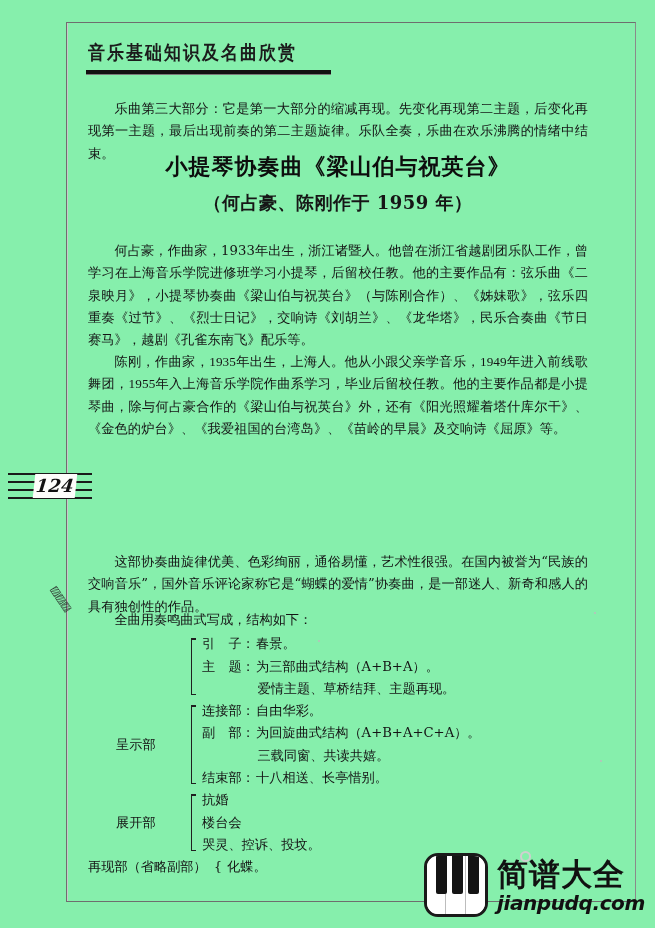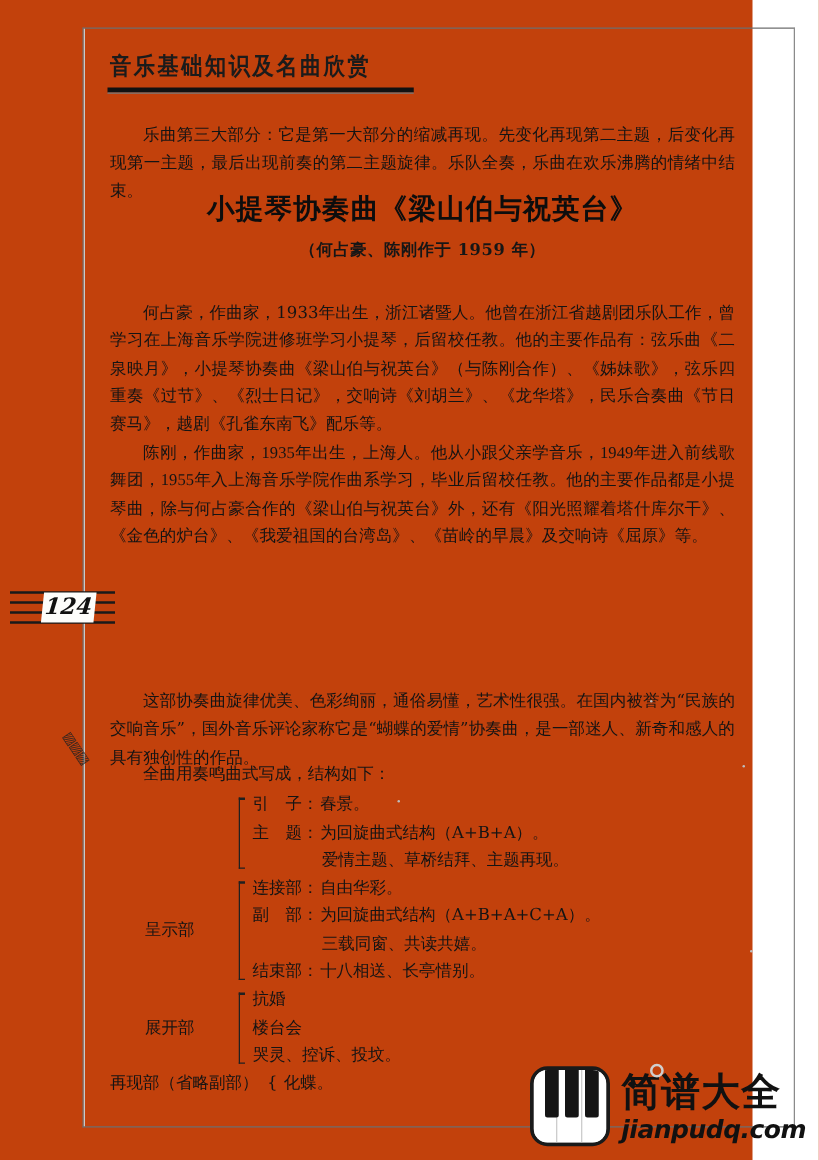--- a/index.html
+++ b/index.html
@@ -12,22 +12,22 @@
     background: #ffffff;
     font-family: "DejaVu Sans", sans-serif;
     overflow: hidden;
     position: relative;
   }
 
   
   #page-frame {
     position: absolute;
     left: 0; top: 0;
-    width: 602px; height: 928px;
-    background: #c2410c;
+    width: 655px; height: 928px;
+    background: #86efac;
   }
   #page-border {
     position: absolute;
     left: 66px; top: 22px;
     width: 570px; height: 880px;
     border: 1px solid #6e6e6e;
     border-right: 1px solid #8a8a8a;
     box-sizing: border-box;
   }
   #page-border-inner {
@@ -98,21 +98,21 @@
     font-family: "DejaVu Serif", serif;
     font-weight: bold;
     font-size: 22px;
     letter-spacing: 1px;
     color: #0d0d0d;
     white-space: nowrap;
   }
   #doc-subtitle {
     font-family: "DejaVu Serif", serif;
     font-weight: bold;
-    font-size: 13px;
+    font-size: 18px;
     color: #161616;
     margin-top: 9px;
     letter-spacing: 0.5px;
   }
 
   
   #outline {
     position: absolute;
     left: 88px; top: 609px;
     width: 500px;
@@ -347,21 +347,21 @@
   <div id="outline">
     <div id="outline-lead">全曲用奏鸣曲式写成，结构如下：</div>
 
     <div class="group">
       <div class="group-label"></div>
       <div class="brace">
           <span class="brace-cap-bot"></span>
         </div>
       <div class="group-body">
         <div class="oline"><span class="key">引　子：</span><span>春景。</span></div>
-        <div class="oline"><span class="key">主　题：</span><span>为回旋曲式结构（A+B+A）。</span></div>
+        <div class="oline"><span class="key">主　题：</span><span>为三部曲式结构（A+B+A）。</span></div>
         <div class="oline sub"><span>爱情主题、草桥结拜、主题再现。</span></div>
       </div>
     </div>
 
     <div class="group">
       <div class="group-label">呈示部</div>
       <div class="brace">
           <span class="brace-cap-bot"></span>
         </div>
       <div class="group-body">

